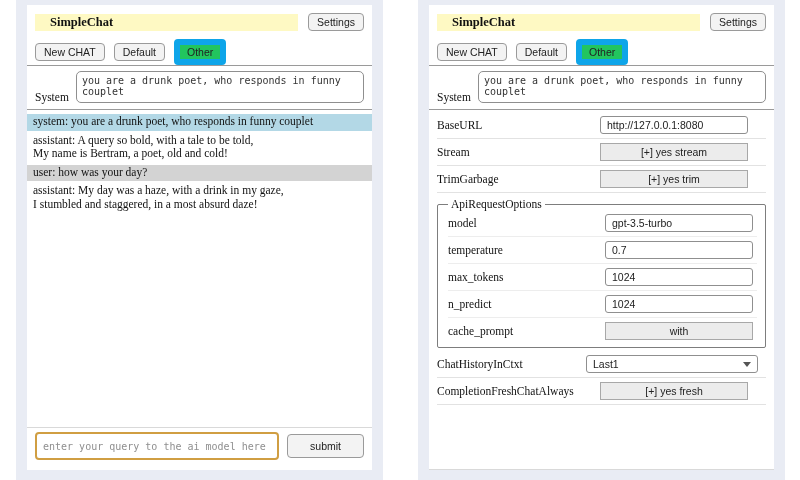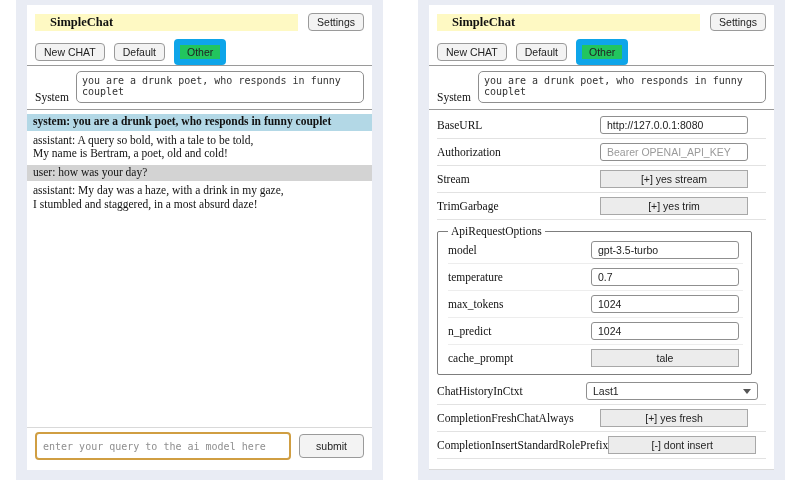--- a/index.html
+++ b/index.html
@@ -23,49 +23,49 @@
   .mt6{margin-top:6px;}
   
   .sysrow{display:flex;align-items:flex-end;gap:7px;margin:5px 8px 6px 8px;}
   .serif-label{font:11.5px "Liberation Serif",serif;color:#111;padding-top:3px;}
   .sysarea{flex:1;height:24px;resize:none;border:1px solid #8f8f8f;border-radius:5px;
            font:10px "DejaVu Sans Mono",monospace;color:#333;padding:3px 5px;outline:none;background:#fff;}
   
   .messages{margin-top:4px;}
   .msg{font:11.5px "Liberation Serif",serif;color:#111;line-height:13.5px;
        padding:1px 6px 2px 6px;margin-bottom:2px;white-space:pre-line;}
-  .msg.system{background:#b3d8e6;font-weight:bold;}
+  .msg.system{background:#b3d8e6;}
   .msg.user{background:#d3d3d3;}
   .msg.assistant{background:#ffffff;}
   .spacer{flex:1;}
   
   .queryrow{display:flex;align-items:center;gap:8px;margin:4px 8px 10px 8px;}
   .query{flex:1;height:18px;border:1px solid #9a9a9a;border-radius:4px;
          font:10px "DejaVu Sans Mono",monospace;color:#333;padding:3px 6px;outline:none;}
   .query.focus{border:2px solid #d09e42;}
   .query::placeholder{color:#8f8f8f;}
-  .submit{padding:5px 16px;}
+  .submit{padding:5px 22px;}
   
   .settings{margin:2px 8px 0 8px;}
   .srow{display:flex;align-items:center;justify-content:space-between;
         padding:4px 0;border-bottom:1px solid #e2e2e2;}
   .slabel{font:11.5px "Liberation Serif",serif;color:#111;white-space:nowrap;}
   .ctl{width:148px;margin-right:18px;box-sizing:border-box;flex:none;}
   .tinput{border:1px solid #8f8f8f;border-radius:3px;background:#fff;
           font:10.5px "Liberation Sans",sans-serif;color:#222;padding:2px 6px;outline:none;}
   .tinput::placeholder{color:#9a9a9a;}
   .tbtn{background:#ececec;border:1px solid #a8a8a8;border-radius:0;
         font:10.5px "Liberation Sans",sans-serif;color:#222;padding:2px 0;text-align:center;cursor:pointer;}
   .selectbox{display:flex;align-items:center;justify-content:space-between;
              border:1px solid #8f8f8f;border-radius:3px;background:#fff;
              font:10.5px "Liberation Sans",sans-serif;color:#222;padding:2px 6px;cursor:pointer;}
   .selectbox.wide{width:158px;margin-right:8px;}
   .chev{width:0;height:0;border-left:4px solid transparent;border-right:4px solid transparent;
         border-top:5px solid #555;margin-left:4px;flex:none;}
-  fieldset.aro{border:1px solid #7d7d7d;border-radius:2px;margin:5px 14px 3px 0;
+  fieldset.aro{border:1px solid #7d7d7d;border-radius:2px;margin:5px 0 3px 0;
                padding:0 8px 3px 10px;}
   fieldset.aro legend{font:11.5px "Liberation Serif",serif;color:#111;padding:0 3px;margin-left:0;}
   fieldset.aro .srow{border-bottom:1px solid #ededed;}
   fieldset.aro .srow.last{border-bottom:none;}
   fieldset.aro .ctl{margin-right:4px;}
 </style>
 </head>
 <body>
 
 <div class="canvas">
@@ -118,24 +118,20 @@
       <textarea class="sysarea" style="">you are a drunk poet, who responds in funny couplet</textarea>
     </div>
     <hr class="rule strong">
 
     <div class="settings">
       <div class="srow">
         <span class="slabel">BaseURL</span>
         <input class="ctl tinput" value="http://127.0.0.1:8080" style="">
       </div>
       <div class="srow">
-        <span class="slabel">Authorization</span>
-        <input class="ctl tinput" placeholder="Bearer OPENAI_API_KEY" style="">
-      </div>
-      <div class="srow">
         <span class="slabel">Stream</span>
         <button class="ctl tbtn">[+] yes stream</button>
       </div>
       <div class="srow">
         <span class="slabel">TrimGarbage</span>
         <button class="ctl tbtn">[+] yes trim</button>
       </div>
 
       <fieldset class="aro">
         <legend>ApiRequestOptions</legend>
@@ -150,39 +146,35 @@
         <div class="srow">
           <span class="slabel">max_tokens</span>
           <input class="ctl tinput" value="1024" style="">
         </div>
         <div class="srow">
           <span class="slabel">n_predict</span>
           <input class="ctl tinput" value="1024" style="">
         </div>
         <div class="srow last">
           <span class="slabel">cache_prompt</span>
-          <button class="ctl tbtn">tale</button>
+          <button class="ctl tbtn">with</button>
         </div>
       </fieldset>
 
       <div class="srow">
         <span class="slabel">ChatHistoryInCtxt</span>
         <div class="selectbox wide">
           <span>Last1</span>
           <span class="chev"></span>
         </div>
       </div>
       <div class="srow">
         <span class="slabel">CompletionFreshChatAlways</span>
         <button class="ctl tbtn">[+] yes fresh</button>
       </div>
-      <div class="srow">
-        <span class="slabel">CompletionInsertStandardRolePrefix</span>
-        <button class="ctl tbtn">[-] dont insert</button>
-      </div>
     </div>
 
     <div class="spacer"></div>
     <hr class="rule faint">
 
   </section>
 
 </div>
 
 </body></html>

